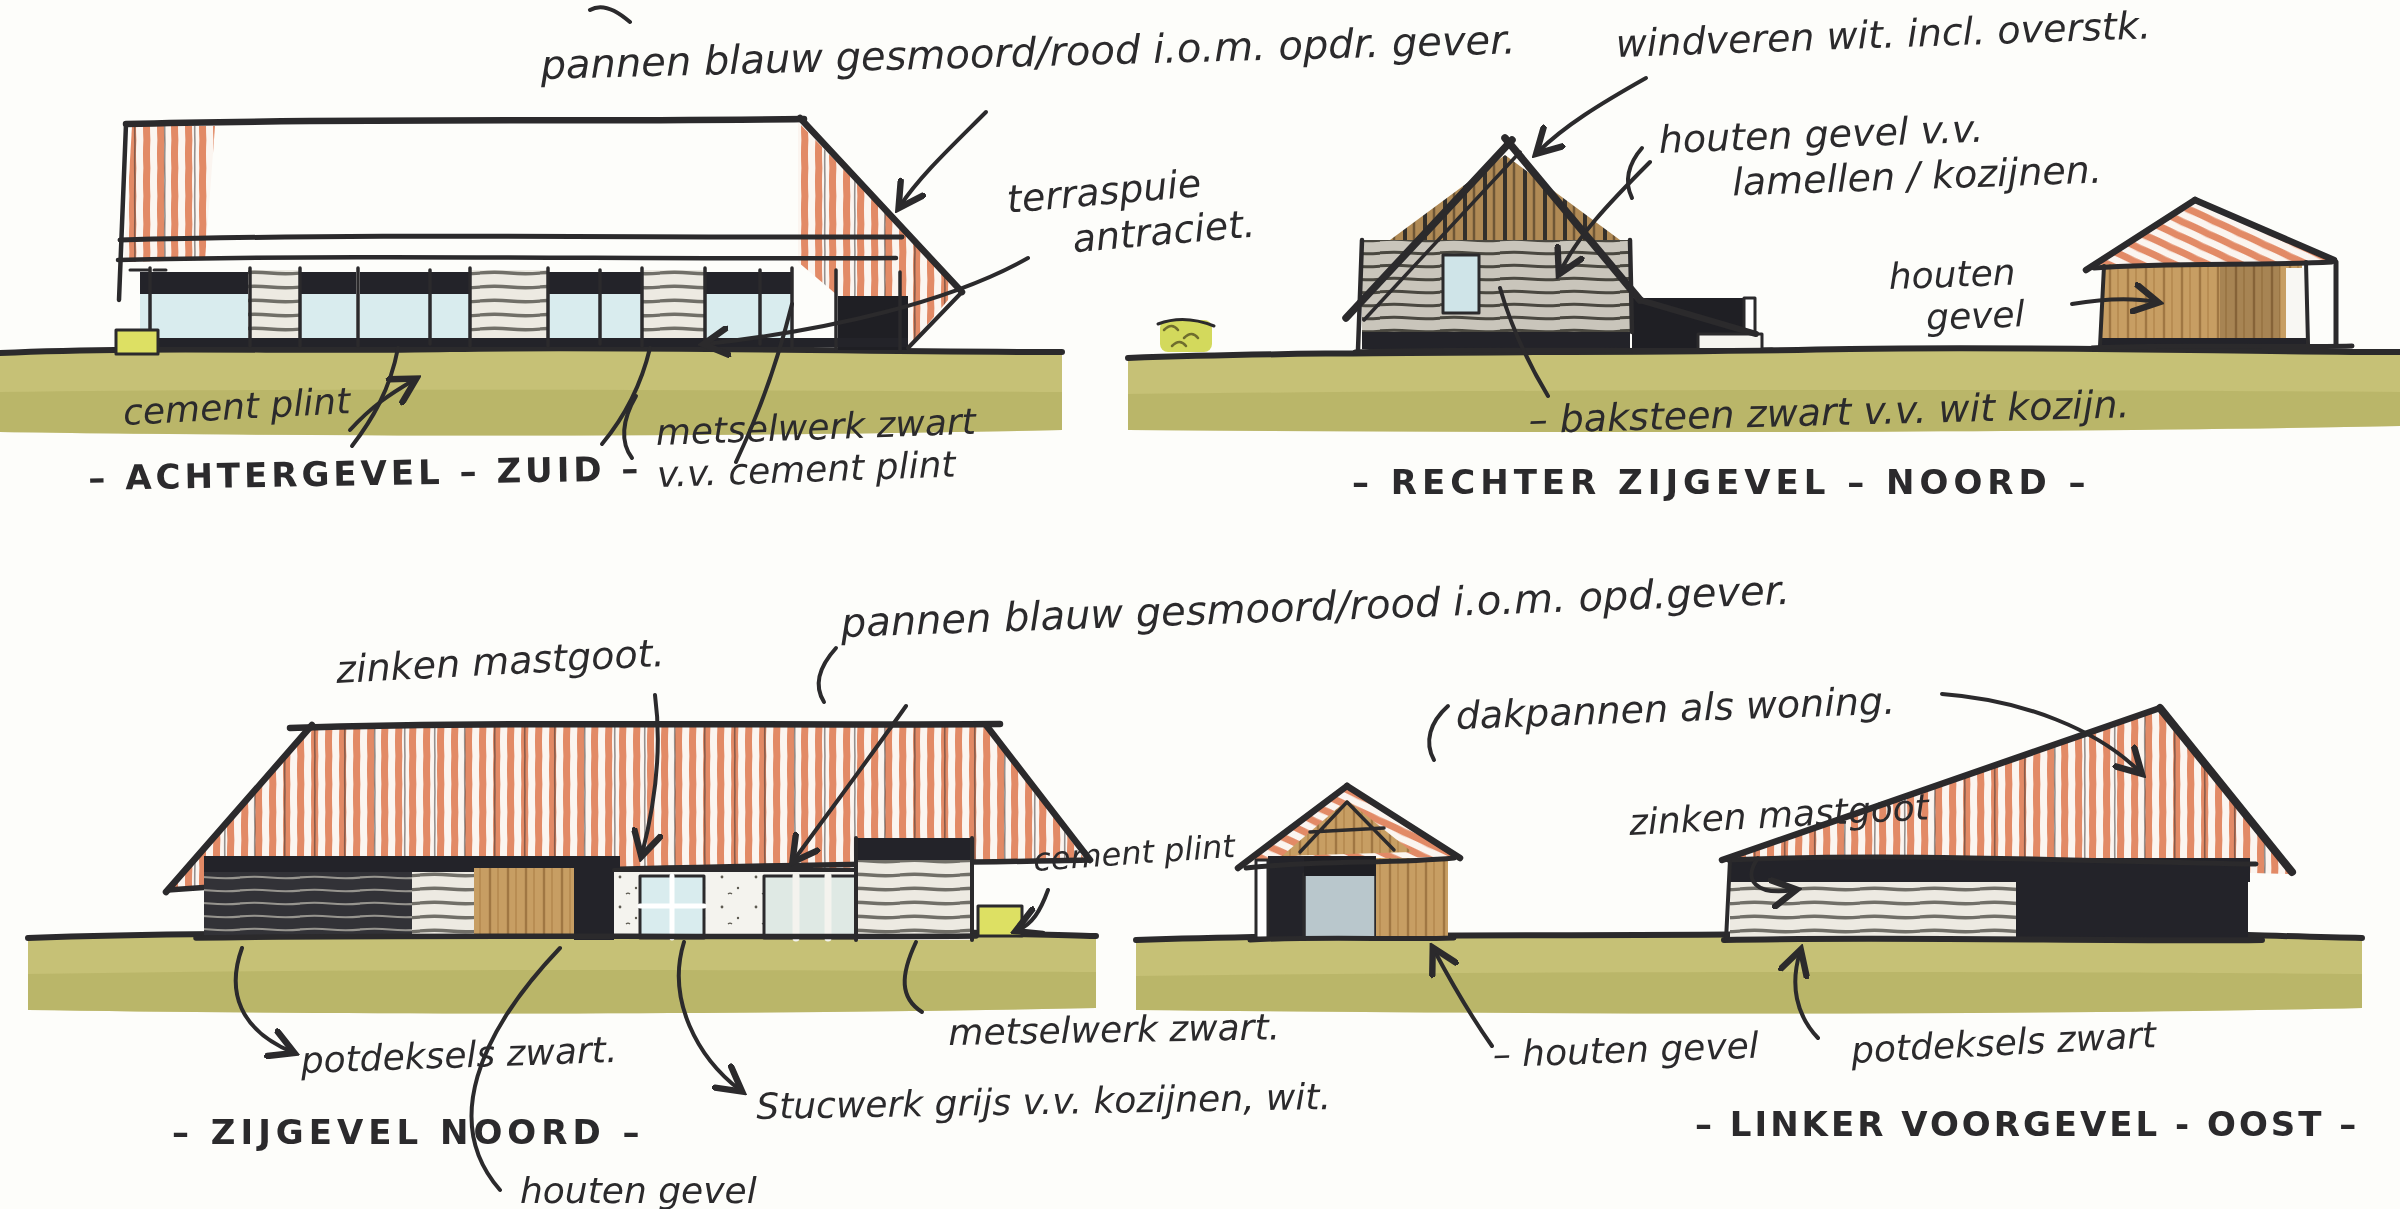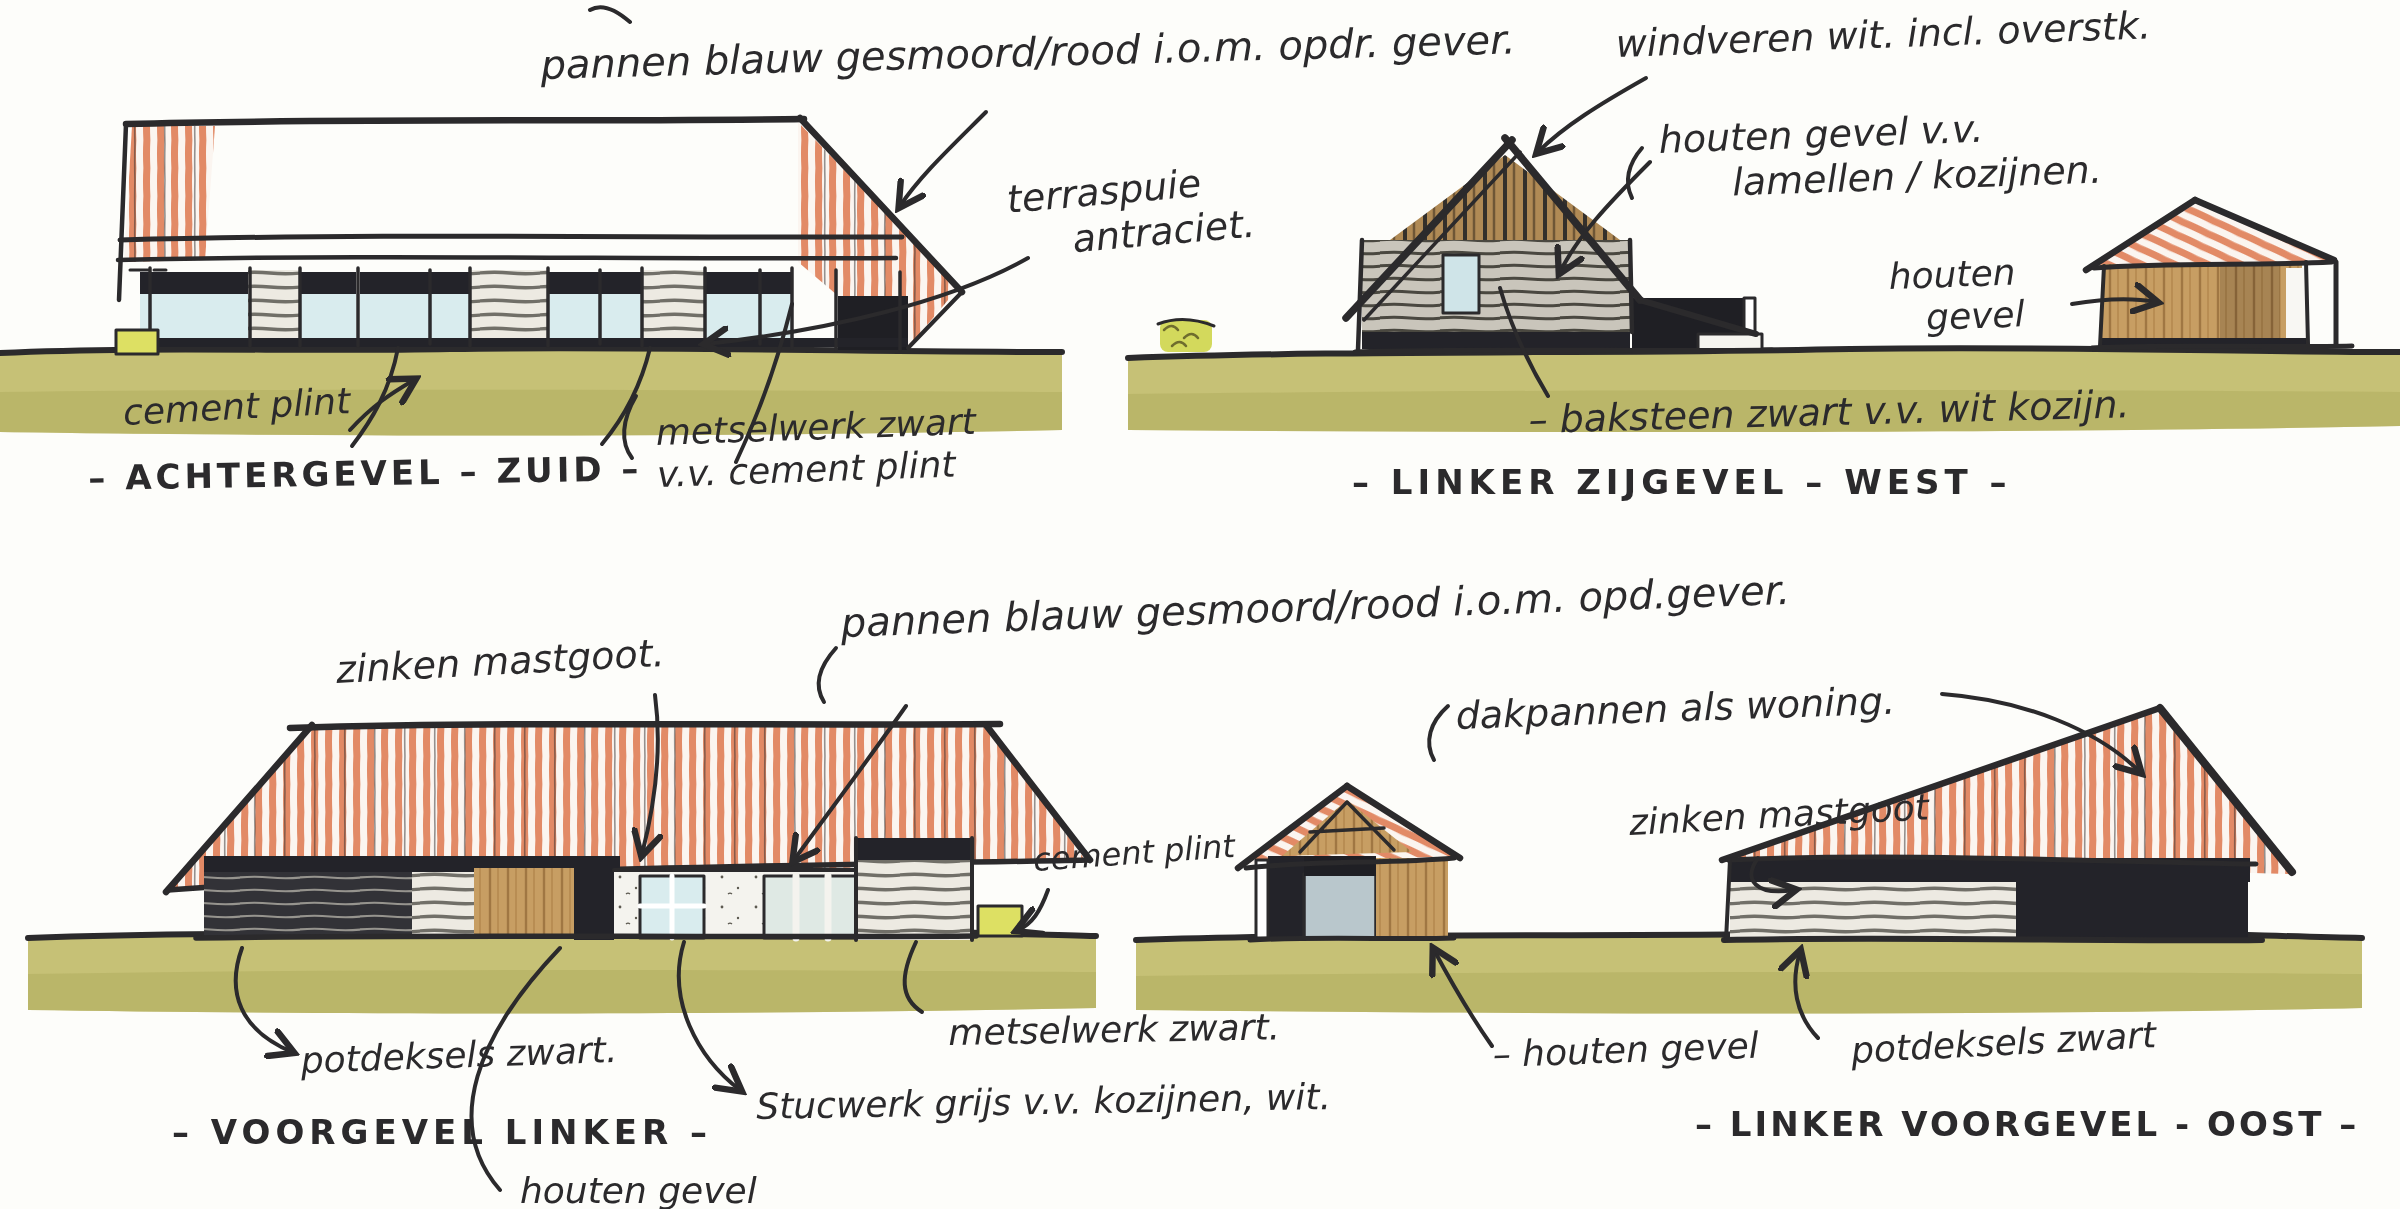--- a/index.html
+++ b/index.html
@@ -291,30 +291,30 @@
 <div class="note" style="left:1615px;top:22px;font-size:38px;transform:rotate(-2deg);">windveren wit. incl. overstk.</div>
 <div class="note" style="left:1658px;top:118px;font-size:38px;transform:rotate(-2deg);">
   <span>houten gevel v.v.</span>
   <span class="l2" style="margin-left:72px;">lamellen / kozijnen.</span>
 </div>
 <div class="note" style="left:1888px;top:256px;font-size:36px;transform:rotate(-2deg);">
   <span>houten</span>
   <span class="l2" style="margin-left:36px;">gevel</span>
 </div>
 <div class="note" style="left:1528px;top:398px;font-size:38px;transform:rotate(-1.5deg);">– baksteen zwart v.v. wit kozijn.</div>
-<div class="note title" style="left:1352px;top:462px;font-size:34px;letter-spacing:5px;">– LINKER ZIJGEVEL – WEST –</div>
+<div class="note title" style="left:1352px;top:462px;font-size:34px;letter-spacing:5px;">– RECHTER ZIJGEVEL – NOORD –</div>
 
 <div class="note" style="left:335px;top:648px;font-size:38px;transform:rotate(-3deg);">zinken mastgoot.</div>
 <div class="note" style="left:840px;top:600px;font-size:40px;transform:rotate(-2deg);">pannen blauw gesmoord/rood i.o.m. opd.gever.</div>
 <div class="note" style="left:1032px;top:842px;font-size:32px;transform:rotate(-4deg);">cement plint</div>
 <div class="note" style="left:948px;top:1012px;font-size:36px;transform:rotate(-1deg);">metselwerk zwart.</div>
 <div class="note" style="left:300px;top:1040px;font-size:36px;transform:rotate(-2deg);">potdeksels zwart.</div>
 <div class="note" style="left:756px;top:1086px;font-size:36px;transform:rotate(-1deg);">Stucwerk grijs v.v. kozijnen, wit.</div>
 <div class="note" style="left:520px;top:1170px;font-size:36px;">houten gevel</div>
-<div class="note title" style="left:172px;top:1112px;font-size:34px;letter-spacing:5px;">– VOORGEVEL LINKER –</div>
+<div class="note title" style="left:172px;top:1112px;font-size:34px;letter-spacing:5px;">– ZIJGEVEL NOORD –</div>
 
 <div class="note" style="left:1455px;top:694px;font-size:38px;transform:rotate(-2deg);">dakpannen als woning.</div>
 <div class="note" style="left:1628px;top:802px;font-size:36px;transform:rotate(-3deg);">zinken mastgoot</div>
 <div class="note" style="left:1492px;top:1034px;font-size:36px;transform:rotate(-2deg);">– houten gevel</div>
 <div class="note" style="left:1850px;top:1030px;font-size:36px;transform:rotate(-3deg);">potdeksels zwart</div>
 <div class="note title" style="left:1695px;top:1104px;font-size:34px;letter-spacing:3px;">– LINKER VOORGEVEL - OOST –</div>
 
 </div>
 
 </body></html>

